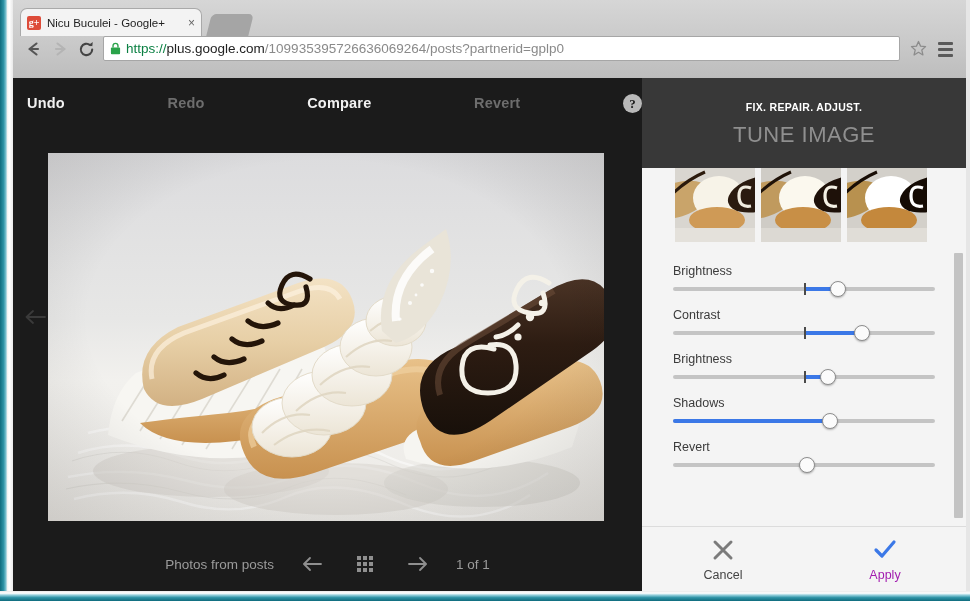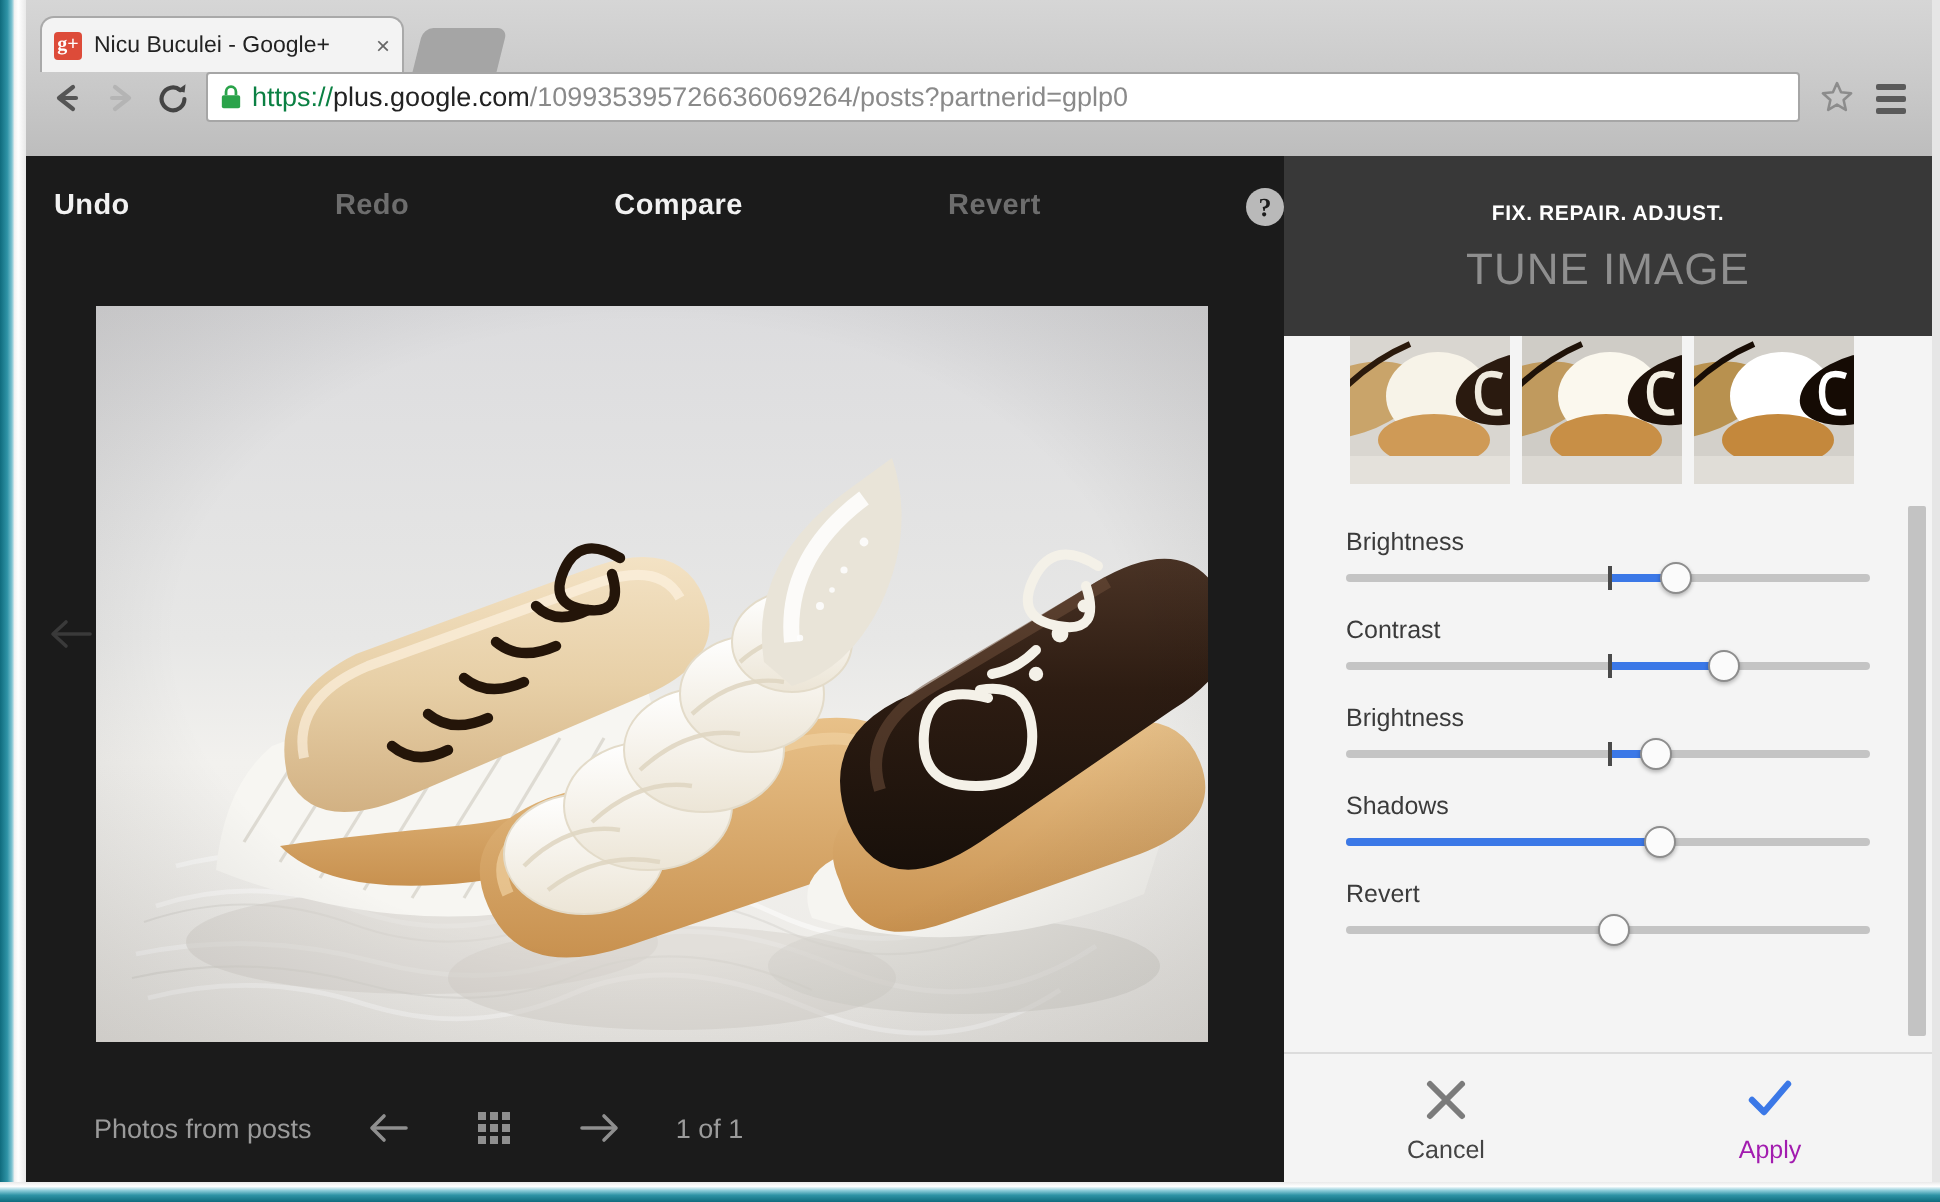--- a/index.html
+++ b/index.html
@@ -96,21 +96,21 @@
   }
 
   .photo-frame {
     position:absolute; left:35px; top:75px; width:556px; height:368px;
     background:#c9c8c6; overflow:hidden;
   }
   .photo-frame .pane { position:absolute; inset:0; }
 
   .viewer-footer {
     position:absolute; left:0; bottom:12px; width:629px; height:30px;
-    display:flex; align-items:center; justify-content:flex-start; gap:26px;margin-left:34px;
+    display:flex; align-items:center; justify-content:center; gap:26px;
   }
   .vf-label { font-size:13.5px; color:#9b9b9b; }
   .vf-count { font-size:13.5px; color:#9b9b9b; }
   .vf-icon  { display:flex; align-items:center; justify-content:center; cursor:pointer; width:26px; height:22px;}
   .grid-icon { display:grid; grid-template-columns:repeat(3,4px); grid-template-rows:repeat(3,4px); gap:2px; }
   .grid-icon span { display:block; width:4px; height:4px; background:#8f8f8f; }
 
   
   .panel { position:absolute; left:629px; top:0; width:324px; height:513px; background:#f4f4f4; overflow:hidden; }
   .panel-head { height:90px; background:#383838; padding:23px 22px 0 22px;text-align:center; }

